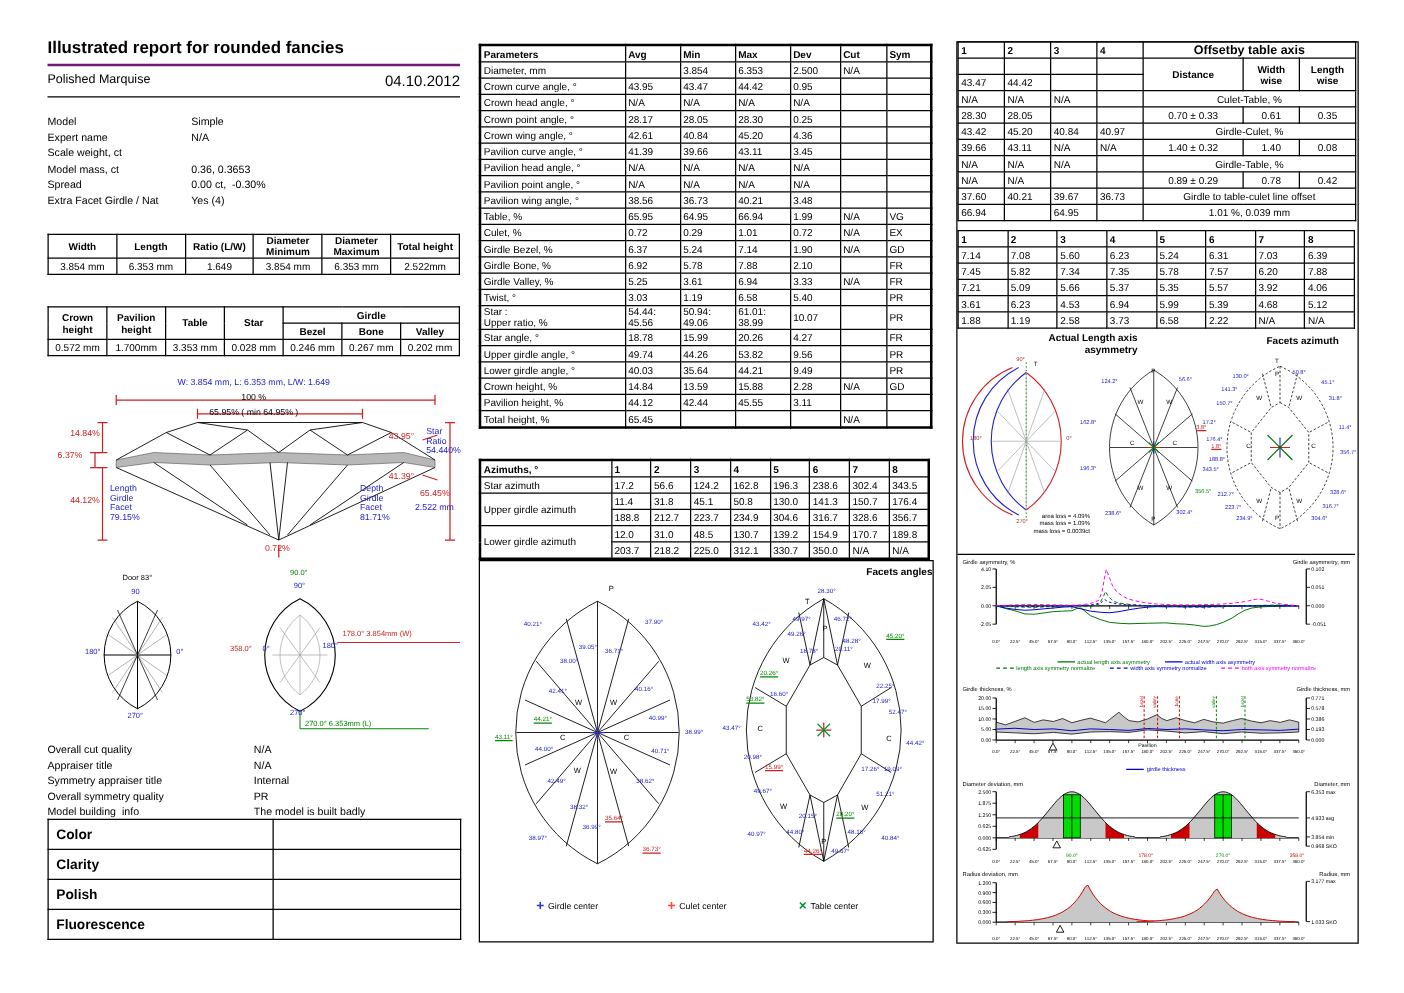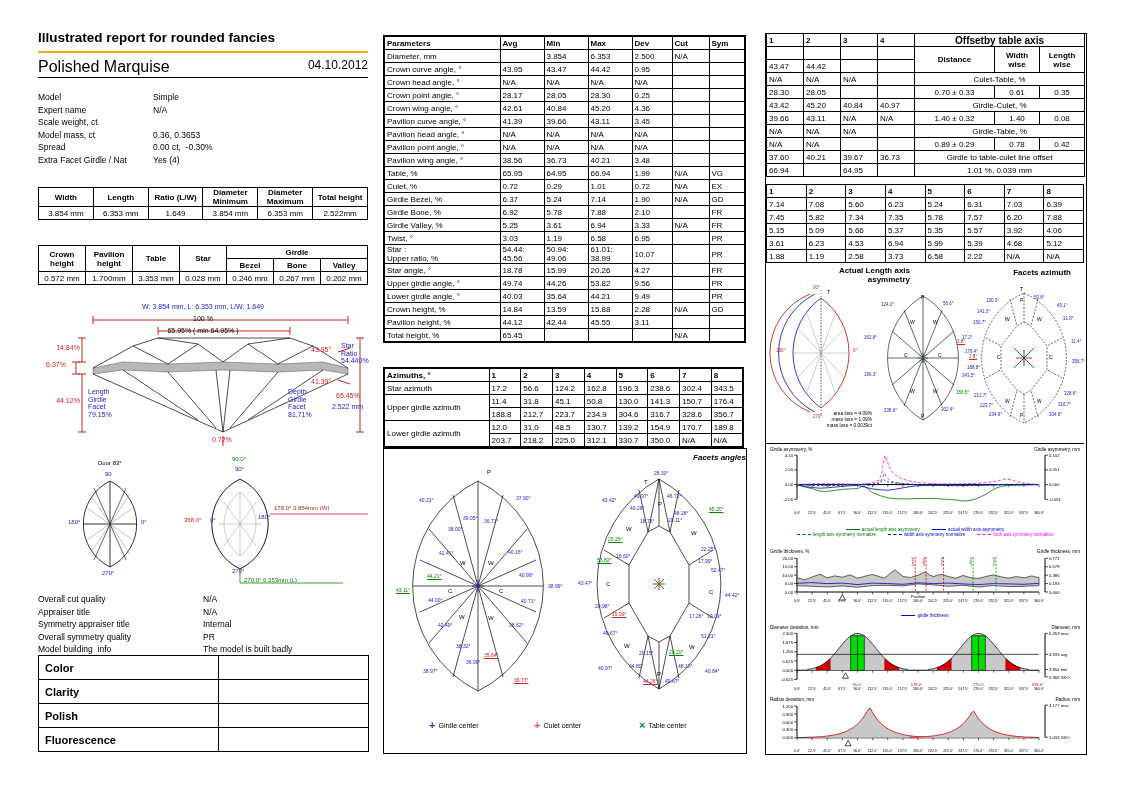--- a/index.html
+++ b/index.html
@@ -13,35 +13,35 @@
   .ctr td{text-align:center;}
   .plain td{border:none;font-size:8.5px;height:12.5px;padding:0;vertical-align:top;white-space:pre;}
   .ccpf td{border:1px solid #000;height:23px;font-size:11px;font-weight:bold;padding:0 6px;}
   .dl{position:absolute;line-height:1.1;white-space:pre;color:#2222cc;}
   .s4{font-size:4.5px;}.s5{font-size:5px;}.s6{font-size:6px;}.s7{font-size:7px;}
   .bl{color:#2222cc;}.rd{color:#cc2222;}.gr{color:#008800;}.k{color:#000;}.dr{color:#993333;}
   .gru{color:#008800;text-decoration:underline;}
   .rdu{color:#cc2222;text-decoration:underline;}
   .ctrl{transform:translateX(-50%);}
   .boxtitle{font-size:8px;font-weight:bold;text-align:right;white-space:pre-line;}
-  .hr2{border-bottom:2px solid #eab308;}
+  .hr2{border-bottom:2px solid #701a75;}
   .hr1{border-bottom:1px solid #000;}
   .legend-item{display:inline-flex;align-items:center;gap:3px;font-size:7px;}
   .mk{font-weight:bold;font-size:11px;line-height:8px;}
   .chart-legend{position:absolute;width:100%;text-align:center;font-size:4.5px;}
   .chart-legend span{margin:0 6px;}
   .samp{display:inline-block;width:14px;vertical-align:middle;margin-right:2px;}
 </style>
 </head>
 <body>
 
 <div id="page">
 
   <div class="abs hr2" style="left:38px;top:30px;width:330px;height:21px;font-size:13.5px;font-weight:bold;">Illustrated report for rounded fancies</div>
-  <div class="abs" style="left:38px;top:58px;font-size:16px;">Polished Marquise</div>
+  <div class="abs" style="left:38px;top:58px;font-size:10px;">Polished Marquise</div>
   <div class="abs" style="left:38px;top:58px;width:330px;text-align:right;font-size:12px;">04.10.2012</div>
   <div class="abs hr1" style="left:38px;top:76px;width:330px;height:1px;"></div>
 
   <table class="plain" style="left:38px;top:92px;width:330px;">
     <colgroup>
         <col style="width:115px">
         <col style="width:215px">
       </colgroup>
     <tbody>
         <tr>
@@ -435,21 +435,21 @@
           <td>6.94</td>
           <td>3.33</td>
           <td>N/A</td>
           <td>FR</td>
         </tr>
         <tr>
           <td>Twist, °</td>
           <td>3.03</td>
           <td>1.19</td>
           <td>6.58</td>
-          <td>6.95</td>
+          <td>5.40</td>
           <td></td>
           <td>PR</td>
         </tr>
         <tr>
           <td>Star :
 Upper ratio, %</td>
           <td>54.44:
 45.56</td>
           <td>50.94:
 49.06</td>
@@ -590,21 +590,21 @@
           <td>312.1</td>
           <td>330.7</td>
           <td>350.0</td>
           <td>N/A</td>
           <td>N/A</td>
         </tr>
       </tbody>
   </table>
 
   <div class="abs" style="left:383px;top:448px;width:362px;height:304px;border:1px solid #000;">
-    <div class="abs boxtitle" style="left:0;top:4px;width:100%;font-style:italic;">Facets angles</div>
+    <div class="abs boxtitle" style="left:0;top:4px;width:100%;">Facets angles</div>
     <svg class="abs" style="left:0;top:0;" width="362" height="304">
 
       <g stroke="#000" stroke-width="0.7" fill="none">
         <path d="M94,32 A117,117 0 0 1 94,242 A117,117 0 0 1 94,32 Z"></path>
         <line x1="94" y1="32" x2="94" y2="242"></line>
           <line x1="29" y1="137" x2="159" y2="137"></line>
         <line x1="94" y1="137" x2="119" y2="46"></line>
           <line x1="94" y1="137" x2="143" y2="80"></line>
           <line x1="94" y1="137" x2="152" y2="111"></line>
         <line x1="94" y1="137" x2="152" y2="163"></line>
@@ -866,21 +866,21 @@
           <td>7.45</td>
           <td>5.82</td>
           <td>7.34</td>
           <td>7.35</td>
           <td>5.78</td>
           <td>7.57</td>
           <td>6.20</td>
           <td>7.88</td>
         </tr>
         <tr>
-          <td>5.15</td>
+          <td>7.21</td>
           <td>5.09</td>
           <td>5.66</td>
           <td>5.37</td>
           <td>5.35</td>
           <td>5.57</td>
           <td>3.92</td>
           <td>4.06</td>
         </tr>
         <tr>
           <td>3.61</td>

